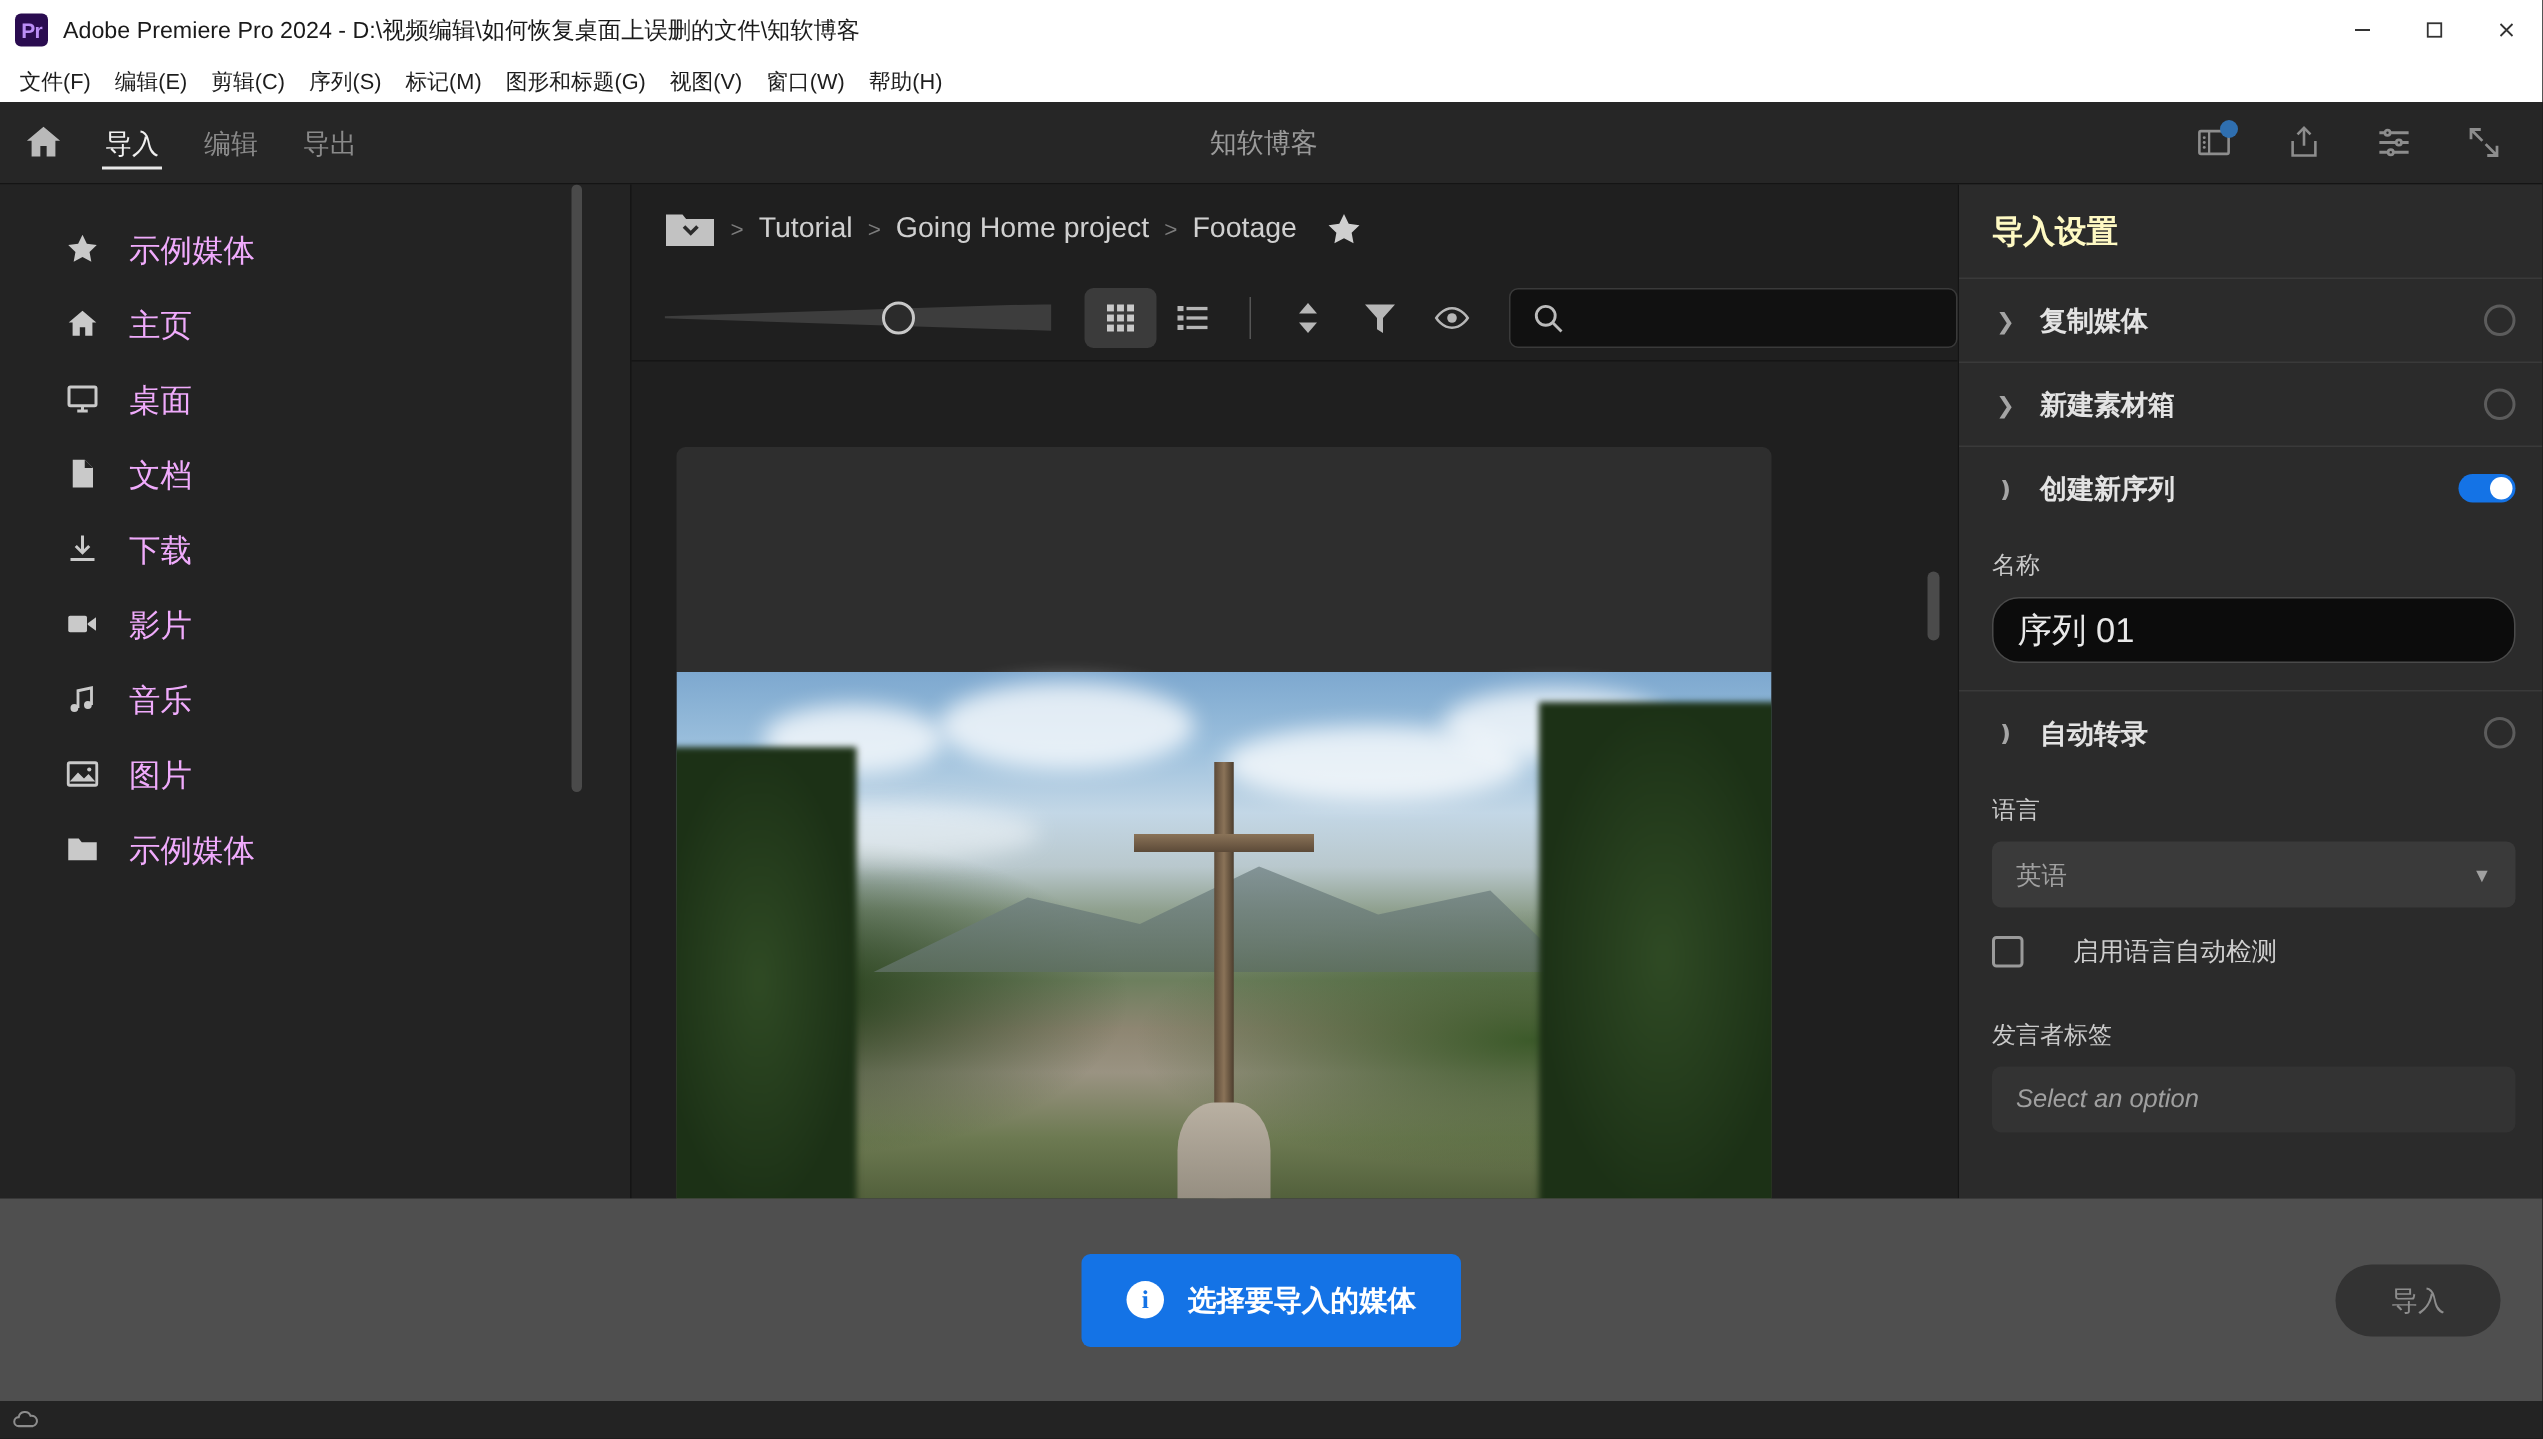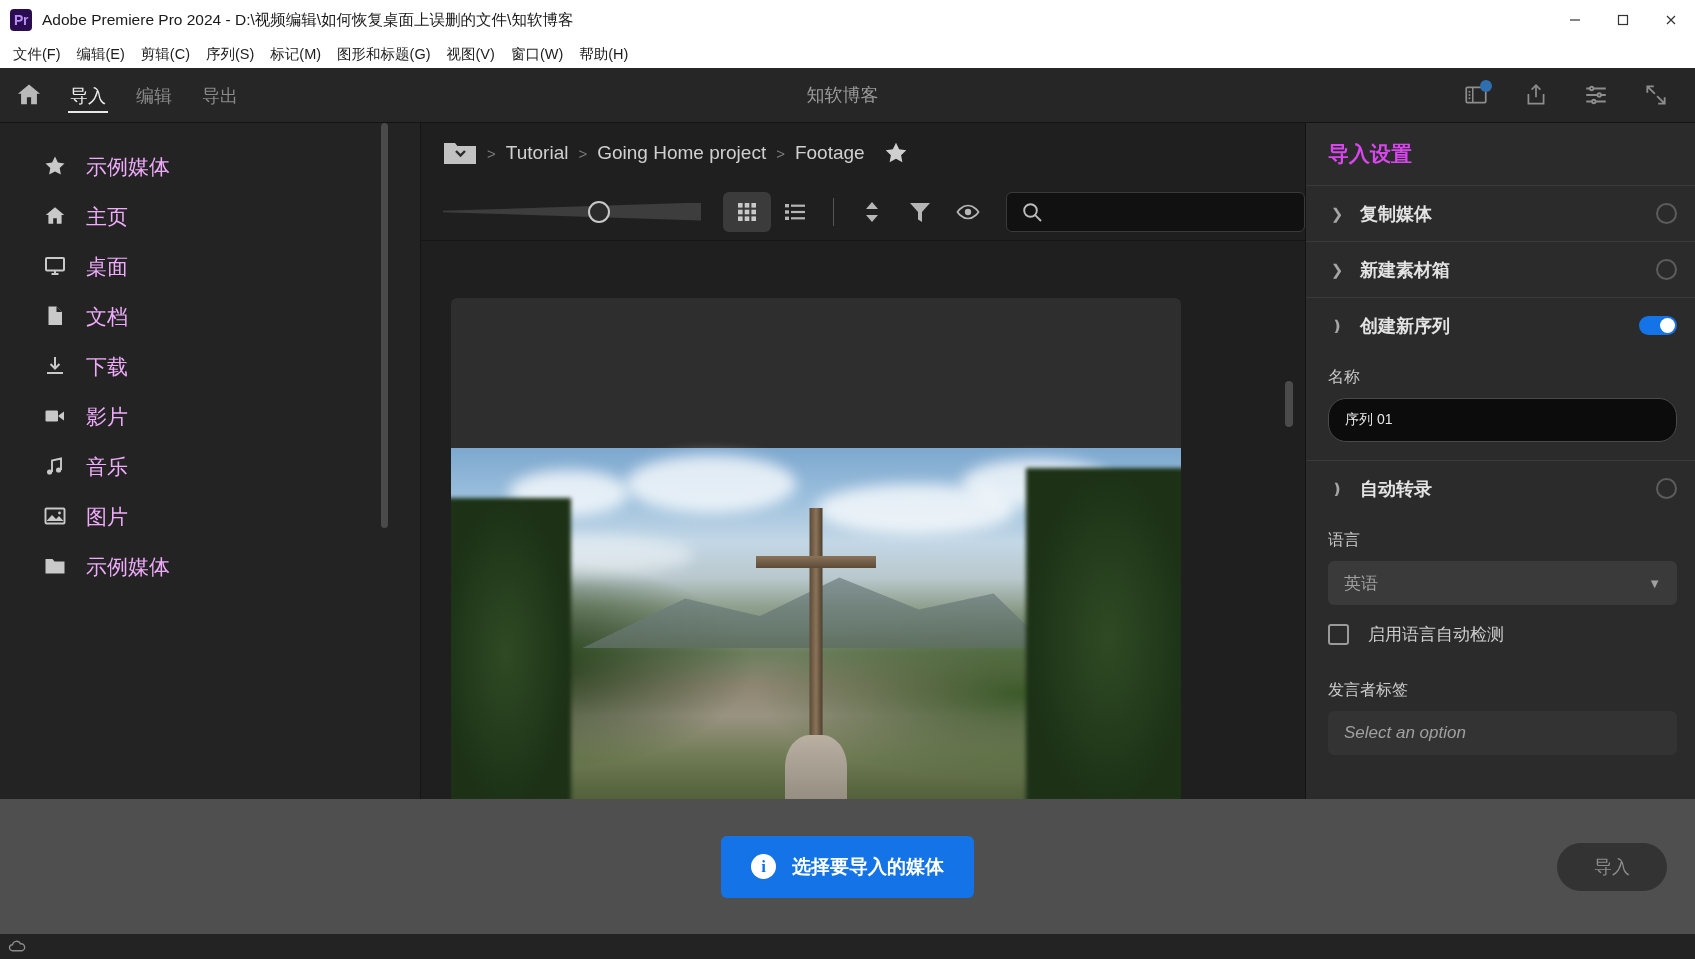--- a/index.html
+++ b/index.html
@@ -181,21 +181,21 @@
     background: #4b4b4b; border-radius: 5px;
   }
 
   
   .rightpanel {
     width: 390px; background: #2b2b2b; border-left: 1px solid #141414;
     display: flex; flex-direction: column; overflow: hidden;
   }
   .rp-title {
     height: 62px; display: flex; align-items: center; padding-left: 22px;
-    font-size: 21px; color: #d946ef; font-weight: bold; text-align: center;
+    font-size: 21px; color: #fef9c3; font-weight: bold; text-align: center;
   }
   .rp-row {
     min-height: 56px; display: flex; align-items: center; padding: 0 18px 0 22px;
     border-top: 1px solid #3a3a3a; gap: 14px;
   }
   .rp-chev { width: 18px; color: #a5a5a5; font-size: 15px; display:flex; align-items:center; justify-content:center; }
   .rp-label { font-size: 18px; color: #e3e3e3; font-weight: bold; flex: 1; }
   .rp-knob {
     width: 21px; height: 21px; border-radius: 50%; border: 2px solid #5c5c5c;
   }
@@ -203,30 +203,30 @@
     width: 38px; height: 19px; border-radius: 10px; background: #1473e6; position: relative;
   }
   .rp-toggle::after {
     content: ''; position: absolute; right: 2px; top: 2px; width: 15px; height: 15px;
     border-radius: 50%; background: #fff;
   }
   .rp-section { padding: 4px 18px 18px 22px; }
   .rp-sub { font-size: 16px; color: #cacaca; margin: 10px 0 10px; }
   .rp-input {
     height: 44px; background: #0c0c0c; border: 1px solid #4a4a4a; border-radius: 18px;
-    display: flex; align-items: center; padding: 16px 16px; font-size: 14px; color: #e8e8e8;
+    display: flex; align-items: center; padding: 16px 16px; font-size: 23px; color: #e8e8e8;
   }
   .rp-select {
     height: 44px; background: #3a3a3a; border-radius: 6px; display: flex;
     align-items: center; padding: 0 16px; font-size: 17px; color: #a0a0a0;
     justify-content: space-between;
   }
   .rp-select.empty { background: #333; font-style: italic; }
   .rp-check {
-    display: flex; align-items: center; gap: 19px; margin-top: 18px;
+    display: flex; align-items: center; gap: 33px; margin-top: 18px;
     font-size: 17px; color: #cfcfcf;
   }
   .chk-box { width: 21px; height: 21px; border: 2px solid #9a9a9a; border-radius: 3px; }
 
   
   .footer {
     position: absolute; left: 0; right: 0; bottom: 25px; height: 135px;
     background: #4f4f4f; display: flex; align-items: center; justify-content: center;
   }
   .media-btn {

